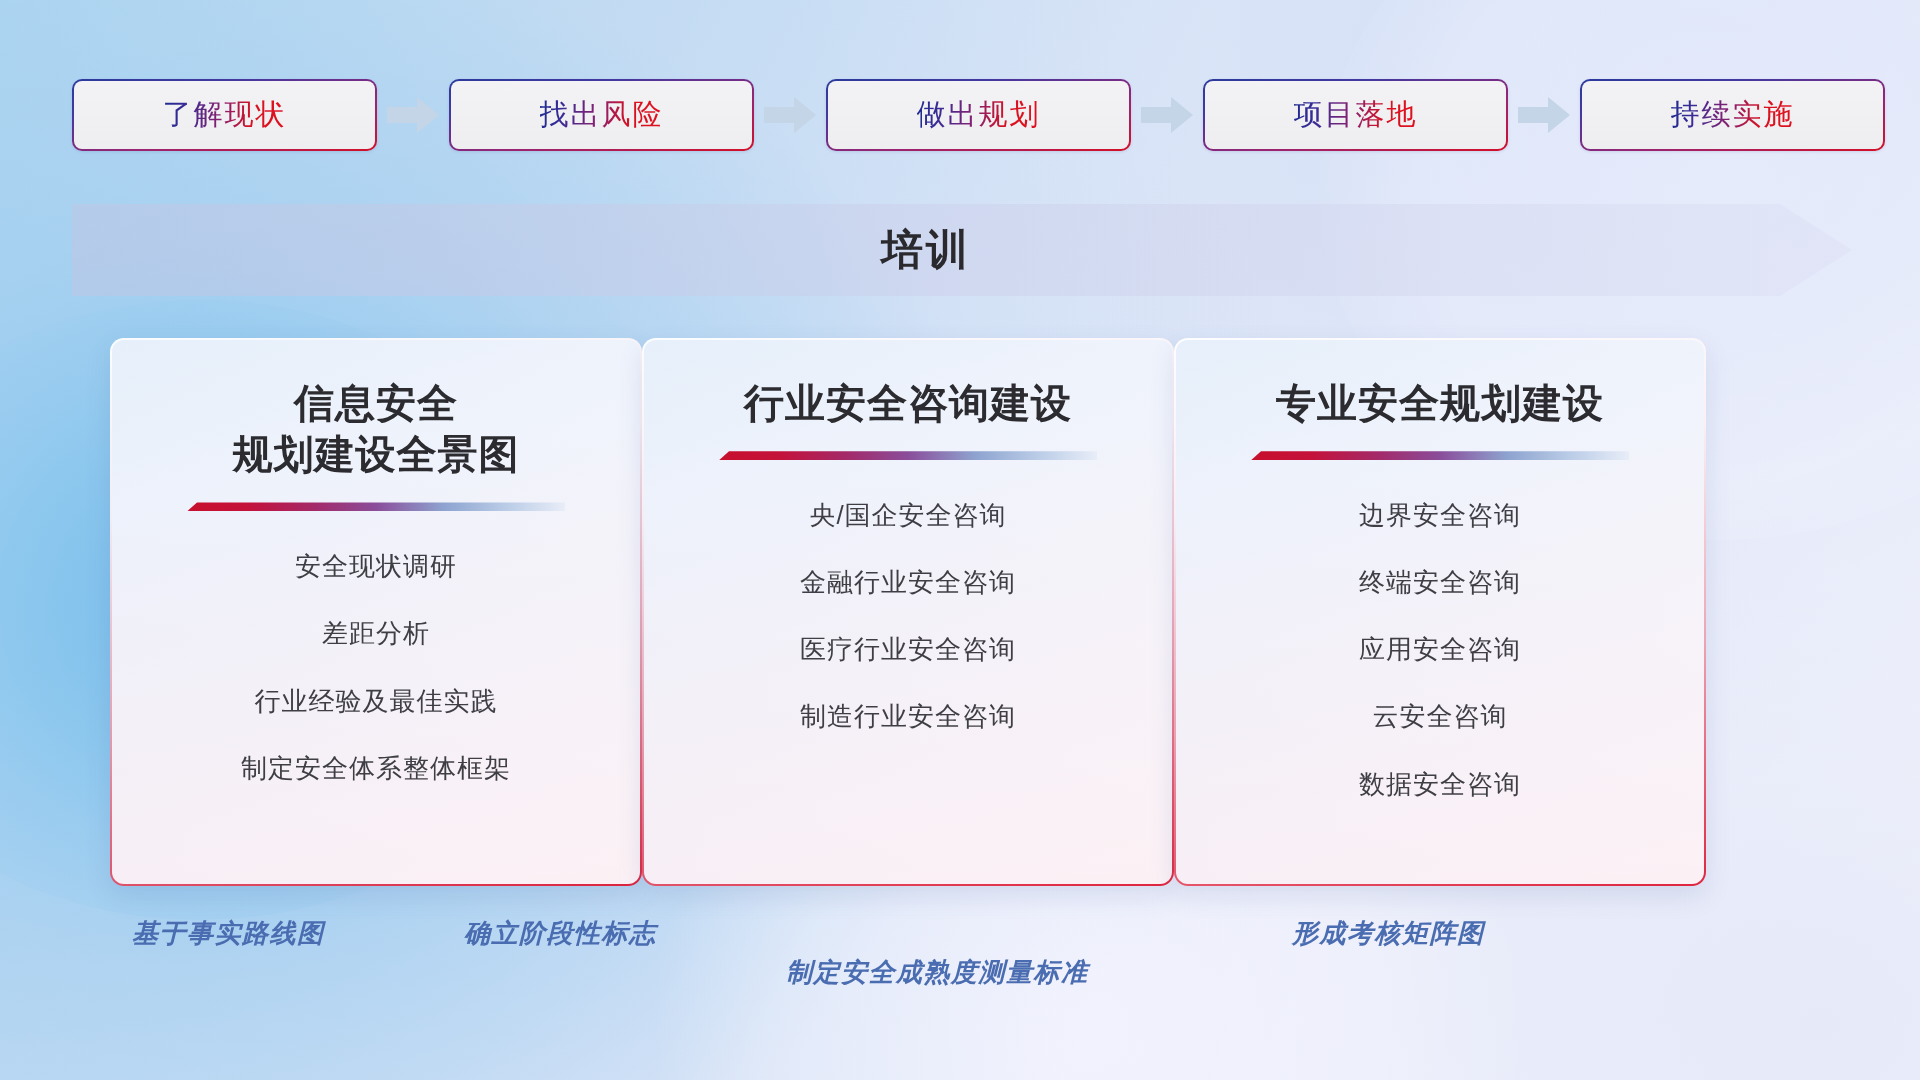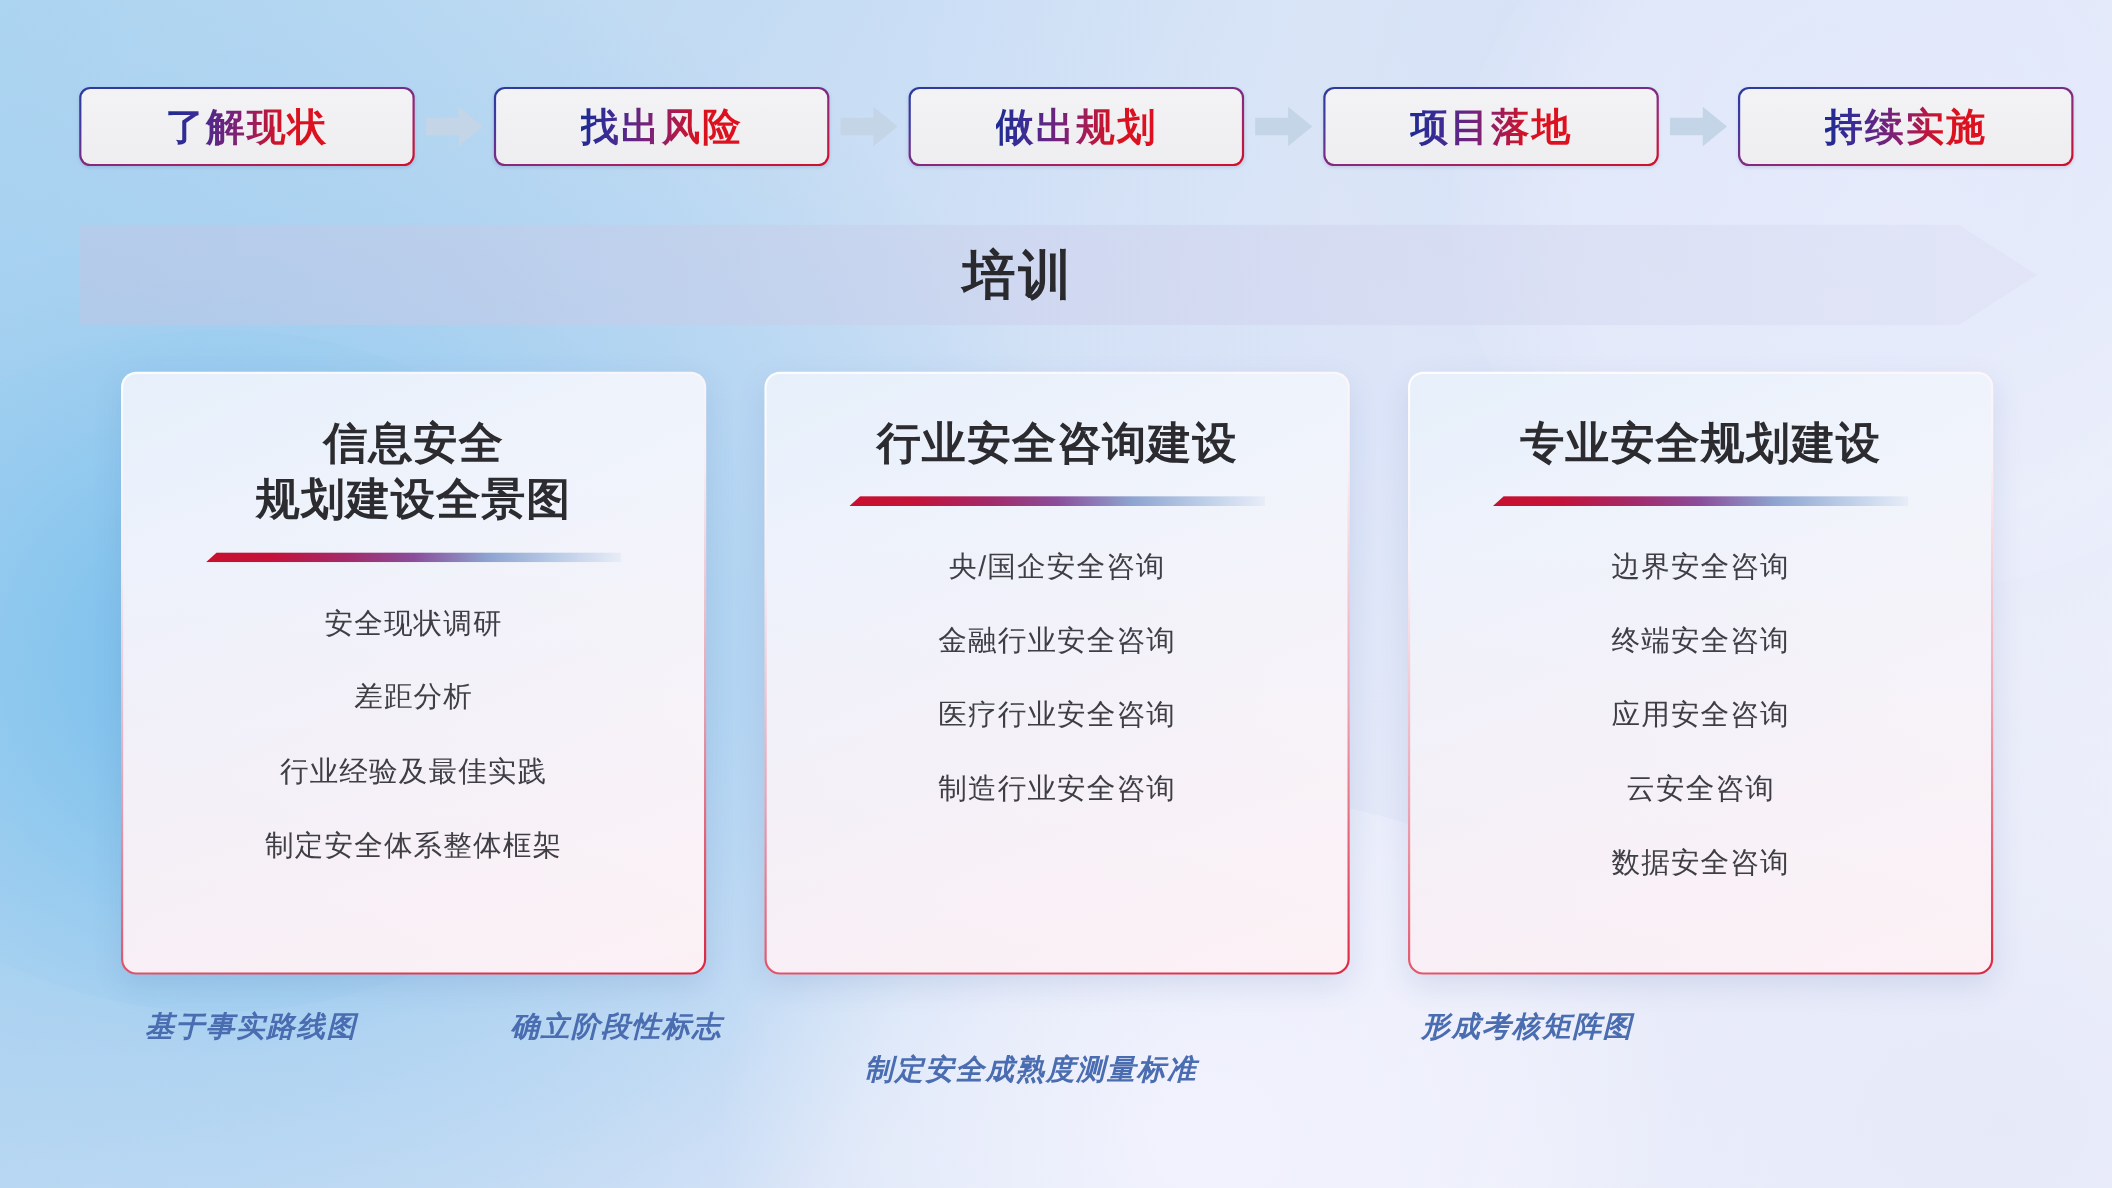--- a/index.html
+++ b/index.html
@@ -57,22 +57,22 @@
   .step-inner {
     width: 100%;
     height: 100%;
     border-radius: 8px;
     background: linear-gradient(180deg, #f3f3f5 0%, #eeeef0 100%);
     display: flex;
     align-items: center;
     justify-content: center;
   }
   .step-label {
-    font-size: 35px;
-    font-weight: 700;
+    font-size: 29px;
+    font-weight: 400;
     letter-spacing: 2px;
     background: linear-gradient(95deg, #1c2a8f 0%, #3a2c96 18%, #8b1f6e 48%, #d8121f 72%, #e01020 100%);
     -webkit-background-clip: text;
     background-clip: text;
     color: transparent;
     -webkit-text-fill-color: transparent;
     white-space: nowrap;
   }
 
   .step-arrow {
@@ -105,36 +105,35 @@
     -webkit-clip-path: polygon(0 0, calc(100% - 72px) 0, 100% 50%, calc(100% - 72px) 100%, 0 100%);
     clip-path: polygon(0 0, calc(100% - 72px) 0, 100% 50%, calc(100% - 72px) 100%, 0 100%);
   }
   .banner-title {
     position: absolute;
     inset: 0;
     display: flex;
     align-items: center;
     justify-content: center;
     padding-right: 72px;
-    font-size: 48px;
+    font-size: 42px;
     font-weight: 700;
     color: #2a2a2e;
     letter-spacing: 3px;
     text-align: right;
   }
 
   
   .cards {
     position: absolute;
     left: 110px;
     top: 338px;
     width: 1702px;
     height: 548px;
     display: flex;
-    justify-content: space-between;
   }
 
   .card {
     position: relative;
     width: 532px;
     height: 548px;
     border-radius: 14px;
     padding: 2px;
     background: linear-gradient(170deg,
         rgba(255,255,255,0.95) 0%,

